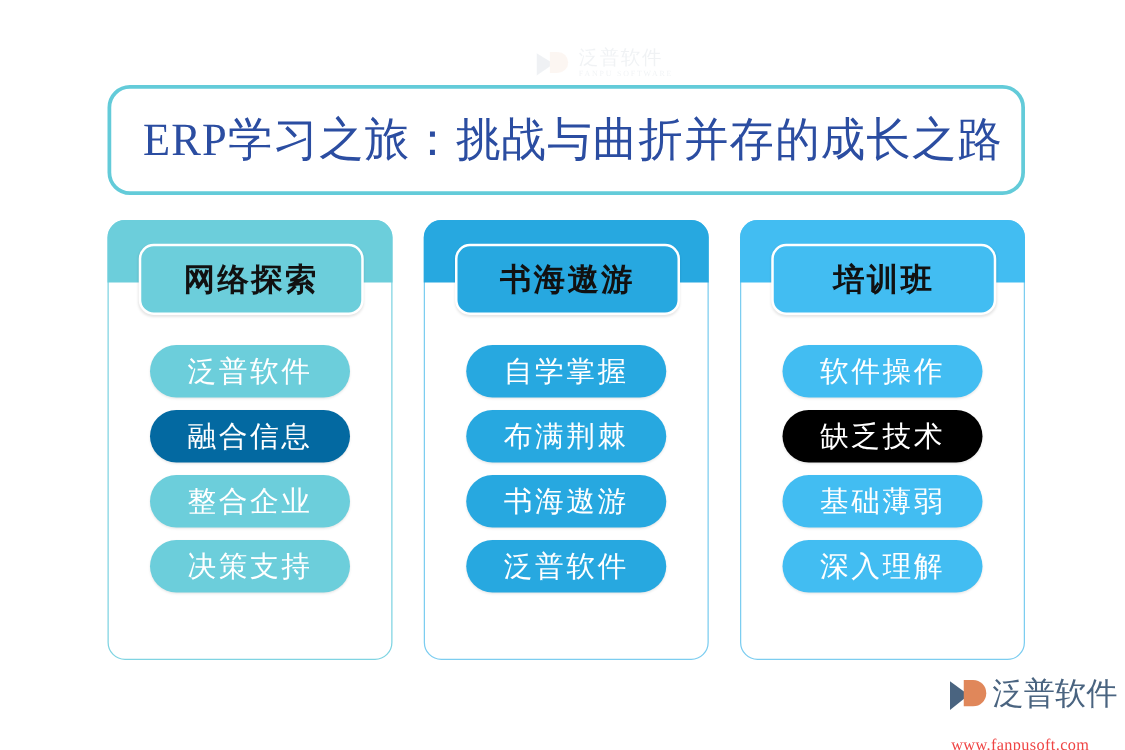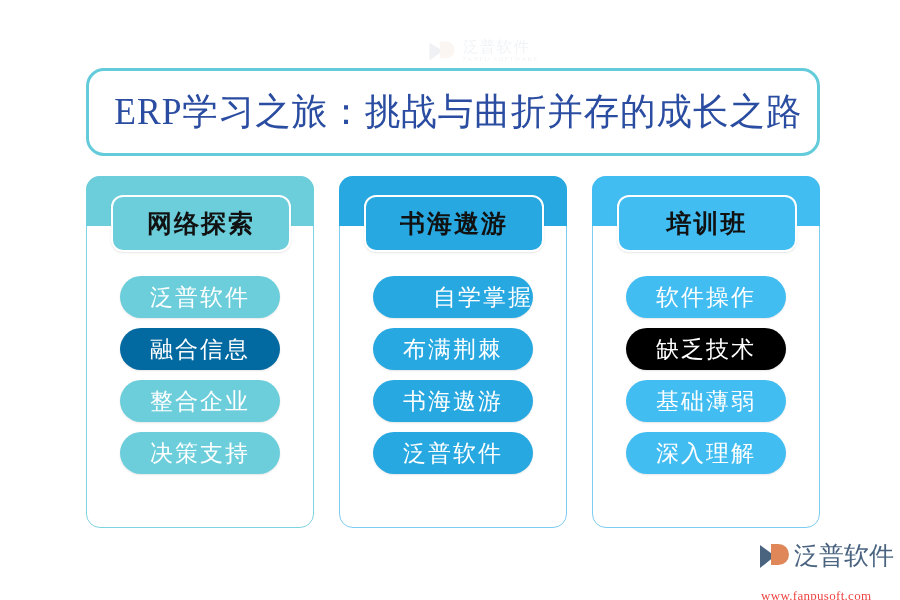--- a/index.html
+++ b/index.html
@@ -256,21 +256,21 @@
       </div>
     </div>
 
     <div class="column blue">
       <div class="col-frame"></div>
       <div class="col-band" style="background: rgb(39, 168, 224);"></div>
       <div class="col-header" style="background: rgb(39, 168, 224);">
         <span class="col-header-text">书海遨游</span>
       </div>
       <div class="col-items">
-        <div class="pill" style="background: rgb(39, 168, 224); justify-content: flex-end;">
+        <div class="pill" style="background: rgb(39, 168, 224);">
           <span class="pill-text">自学掌握</span>
         </div>
         <div class="pill" style="background: rgb(39, 168, 224);">
           <span class="pill-text">布满荆棘</span>
         </div>
         <div class="pill" style="background: rgb(39, 168, 224);">
           <span class="pill-text">书海遨游</span>
         </div>
         <div class="pill" style="background: rgb(39, 168, 224);">
           <span class="pill-text">泛普软件</span>

